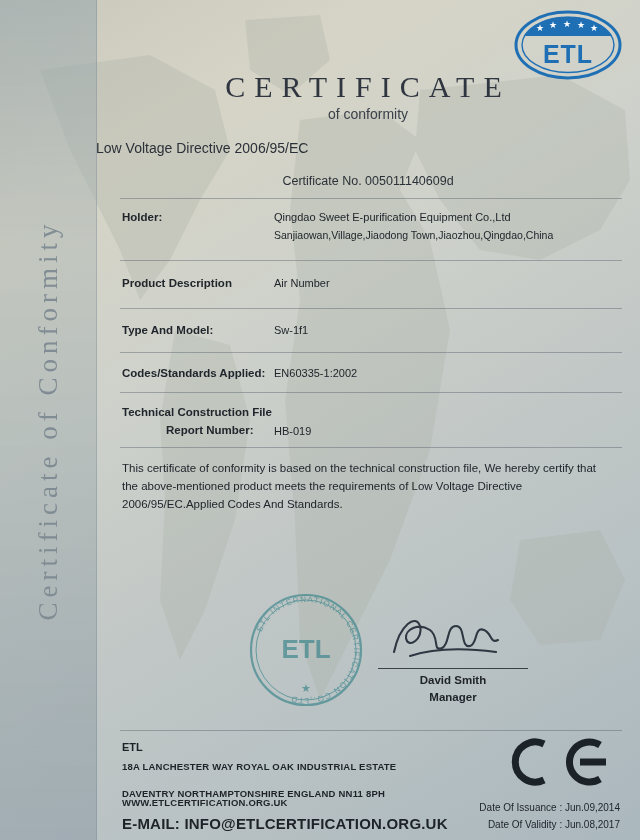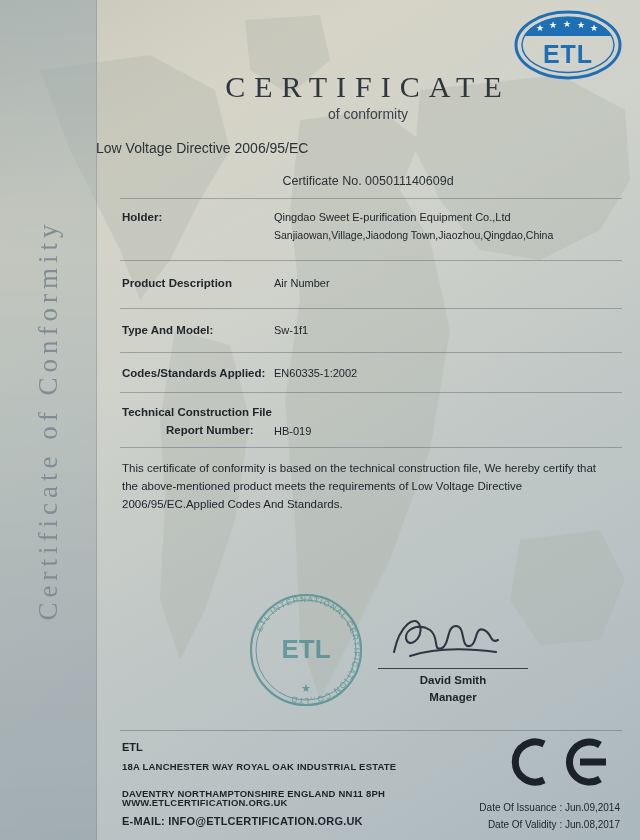--- a/index.html
+++ b/index.html
@@ -176,21 +176,21 @@
     font-weight: bold;
     color: #1d2329;
   }
 
   .footrule { position:absolute; left:24px; right:18px; top:730px; height:1px; background: rgba(90,100,110,.45); }
 
   .f-etl { position:absolute; left:26px; top:741px; font-size:11px; font-weight:bold; color:#1d2329;}
   .f-a1 { position:absolute; left:26px; top:761px; font-size:9.5px; font-weight:bold; color:#1d2329; letter-spacing:.2px;}
   .f-a2 { position:absolute; left:26px; top:778px; font-size:9.5px; font-weight:bold; color:#1d2329; letter-spacing:.2px;margin-top:10px;}
   .f-web { position:absolute; left:26px; top:797px; font-size:9.5px; font-weight:bold; color:#1d2329; letter-spacing:.2px;}
-  .f-mail { position:absolute; left:26px; top:815px; font-size:11px; font-weight:bold; color:#1d2329; letter-spacing:.2px;}
+  .f-mail { position:absolute; left:26px; top:815px; font-size:15px; font-weight:bold; color:#1d2329; letter-spacing:.2px;}
 
   .ce {
     position: absolute;
     right: 24px;
     top: 736px;
     width: 120px;
     height: 52px;
   }
   .ce svg { width:100%; height:100%; display:block; }
 

